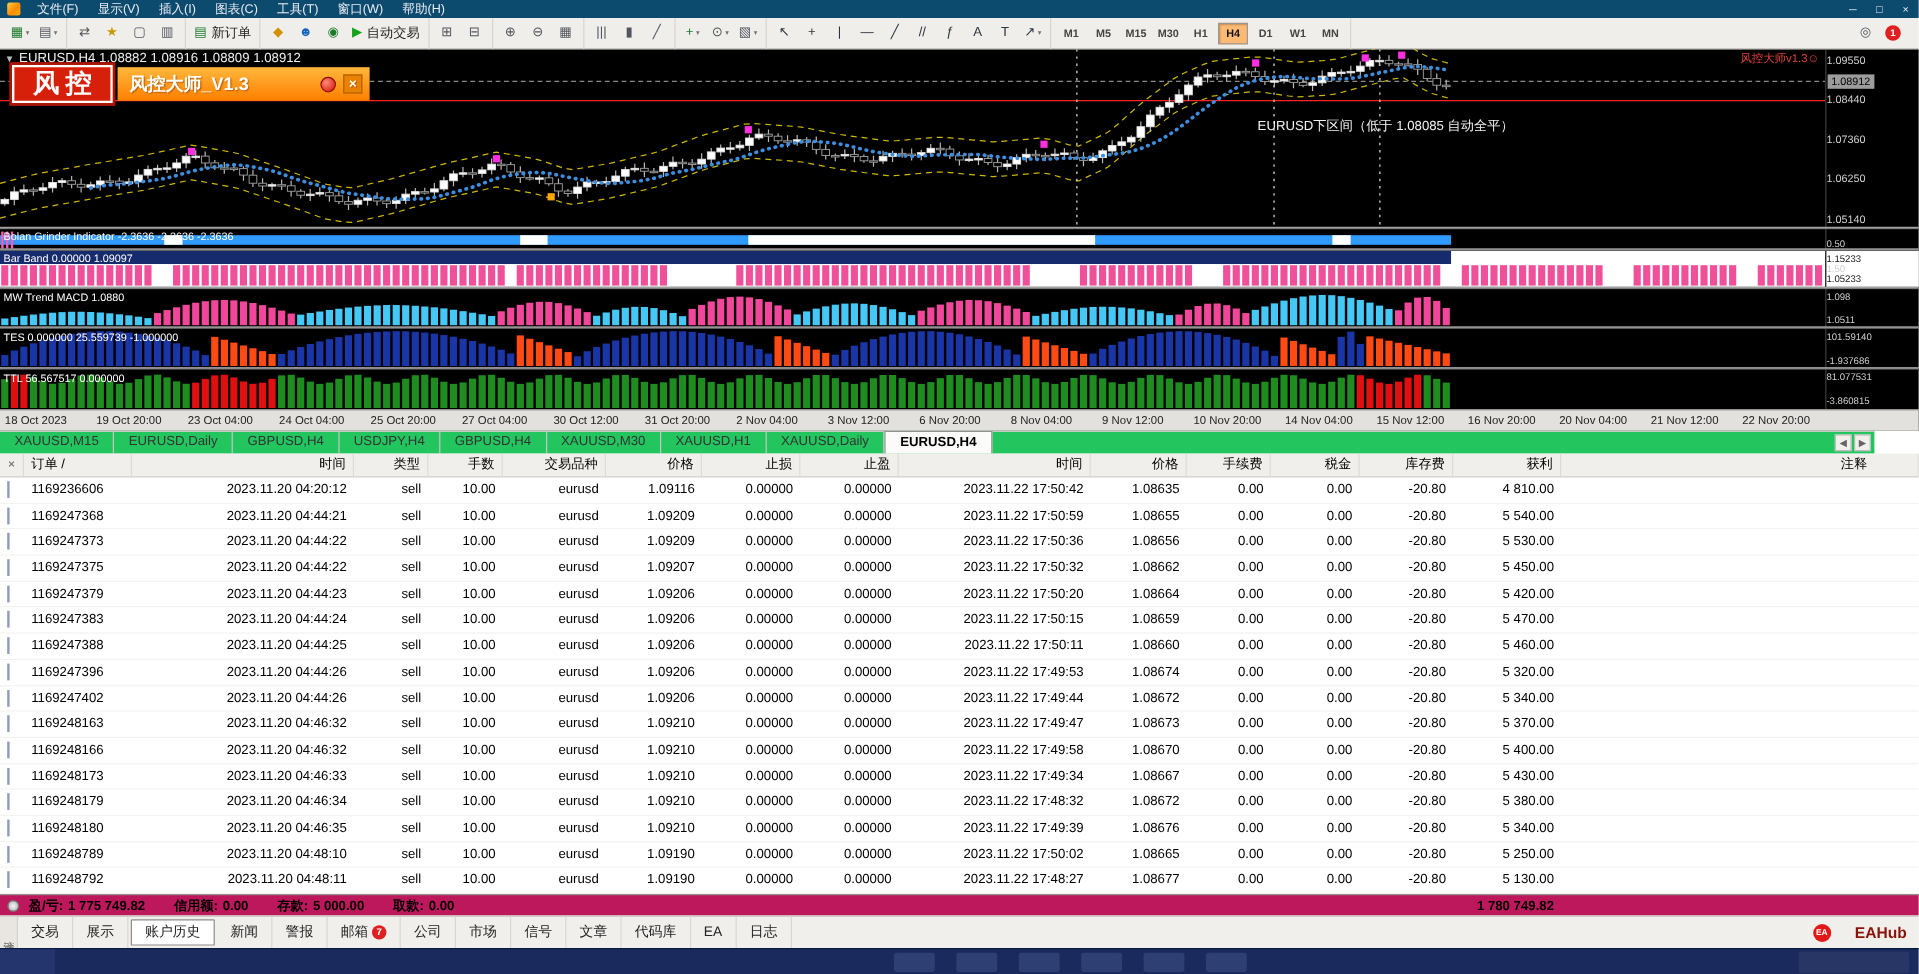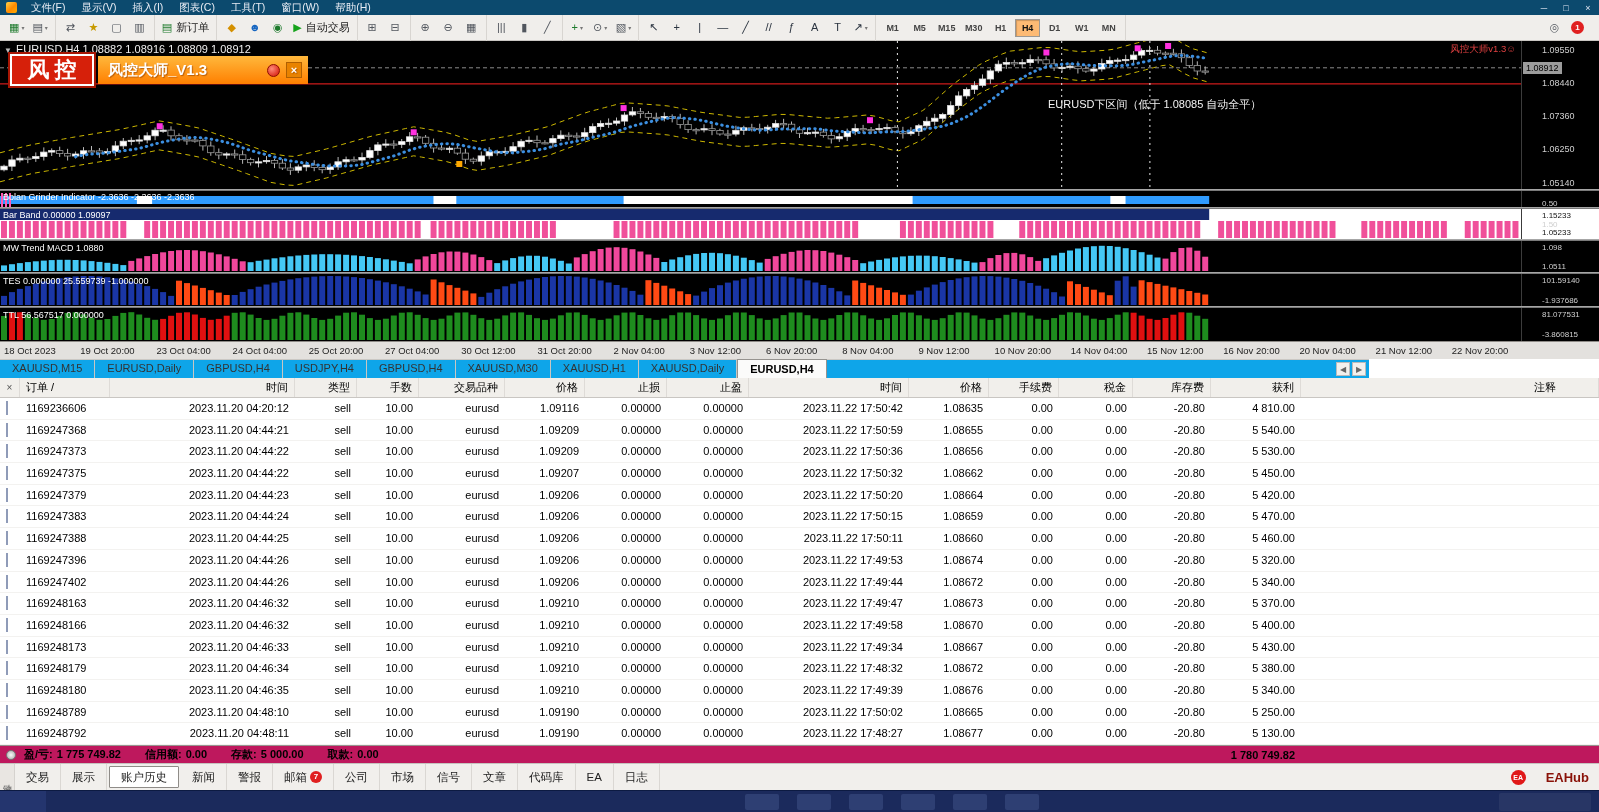--- a/index.html
+++ b/index.html
@@ -27,21 +27,21 @@
 .tf.active{background:#fdba74;border:1px solid #9b9894;box-shadow:inset 1px 1px 1px rgba(0,0,0,.2);color:#111}
 .notifbadge{width:13px;height:13px;border-radius:50%;background:#e02020;color:#fff;font-size:8px;font-weight:bold;
 display:flex;align-items:center;justify-content:center}
 
 .chartarea{position:absolute;top:41px;left:0;width:1599px;height:318px;background:#000}
 #plot{position:absolute;left:0;top:0;z-index:1}
 .sep{position:absolute;left:0;width:1599px;height:2px;background:linear-gradient(#bcbcbc,#636363);z-index:3}
 .pscale{position:absolute;left:1521px;top:0;width:78px;height:300px;z-index:2;border-left:1px solid #3c3c3c;
 font-size:9px;color:#cfcfcf}
 .pscale .wseg{position:absolute;left:0;top:168px;width:78px;height:30px;background:#fff}
-.ptick{position:absolute;left:20px;white-space:nowrap}
+.ptick{position:absolute;left:0;white-space:nowrap}
 .ptick.dark{color:#111}
 .ptick.sub{font-size:8px}
 .pcur{position:absolute;left:1px;padding:1px 3px;background:#9c9c9c;color:#000;font-size:9px;z-index:4}
 .axisbar{position:absolute;left:0;top:300px;width:1599px;height:18px;background:#e3e1de;border-top:1px solid #8e8b87;
 z-index:5;font-size:9.5px;color:#222}
 .axisbar span{position:absolute;top:3px;white-space:nowrap}
 .chartinfo{position:absolute;left:4px;top:2px;z-index:4;color:#efefef;font-size:11px;white-space:nowrap}
 .oneclick{color:#bbb;font-size:8px;margin-right:4px}
 .watermark{position:absolute;left:1380px;top:2px;width:136px;text-align:right;z-index:4;color:#e04040;font-size:9.5px}
 .fklogo{position:absolute;left:8px;top:11px;width:88px;height:36px;z-index:4;background:#d6200a;border:2px solid #a81604;
@@ -51,21 +51,21 @@
 display:flex;align-items:center;color:#fff;font-size:15px;font-weight:bold;padding:0 6px 0 10px;
 text-shadow:1px 1px 1px rgba(140,60,0,.6)}
 .alarm{width:13px;height:13px;border-radius:50%;background:radial-gradient(circle at 35% 35%,#ff8a7a,#d01000);
 border:1px solid #8d0c00;margin-left:auto;flex:0 0 auto}
 .bclose{width:16px;height:16px;background:#e88200;border:1px solid #b05f00;color:#fff;font-size:11px;
 display:flex;align-items:center;justify-content:center;margin-left:6px;flex:0 0 auto}
 .annot{position:absolute;left:1048px;top:56px;z-index:4;color:#f2f2f2;font-size:11px;white-space:nowrap}
 .indlabel{position:absolute;left:3px;z-index:4;color:#fff;font-size:9px;white-space:nowrap}
 #lb-bolan{top:151px}#lb-bar{top:169px}#lb-macd{top:202px}#lb-tes{top:235px}#lb-ttl{top:269px}
 
-.charttabs{position:absolute;top:359px;left:0;width:1369px;height:19px;background:#0ea5e9;display:flex;
+.charttabs{position:absolute;top:359px;left:0;width:1562px;height:19px;background:#22c55e;display:flex;
 align-items:flex-end;z-index:6;border-top:1px solid #cac7c3}
 .ctab{height:19px;line-height:18px;padding:0 12px;font-size:11px;color:#333;border-right:1px solid #c9c6c2;
 cursor:default;white-space:nowrap}
 .ctab.active{background:#fbfbfa;font-weight:bold;border:1px solid #96938f;border-bottom:none;color:#000}
 .ctabs-arrows{margin-left:auto;display:flex;padding-right:3px;gap:2px;align-self:center}
 .ctabs-arrows span{font-size:8px;color:#666;width:14px;height:14px;display:flex;align-items:center;
 justify-content:center;border:1px solid #bbb;background:#f2f0ed}
 
 .grid{display:grid;grid-template-columns:20px 90px 185px 62px 62px 86px 80px 82px 82px 160px 80px 70px 74px 78px 90px 1fr}
 .thead{position:absolute;top:378px;left:0;width:1599px;height:20px;background:#f1efeb;border-bottom:1px solid #c9c6c2;

